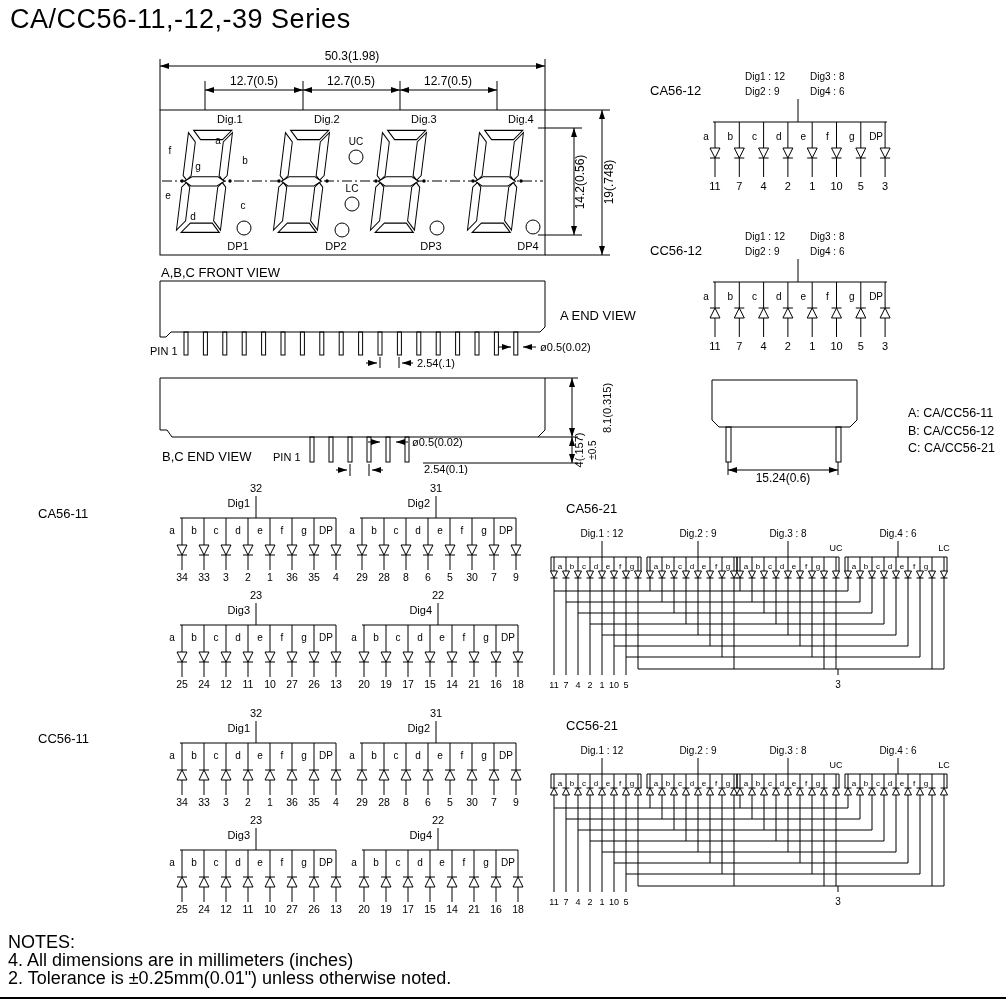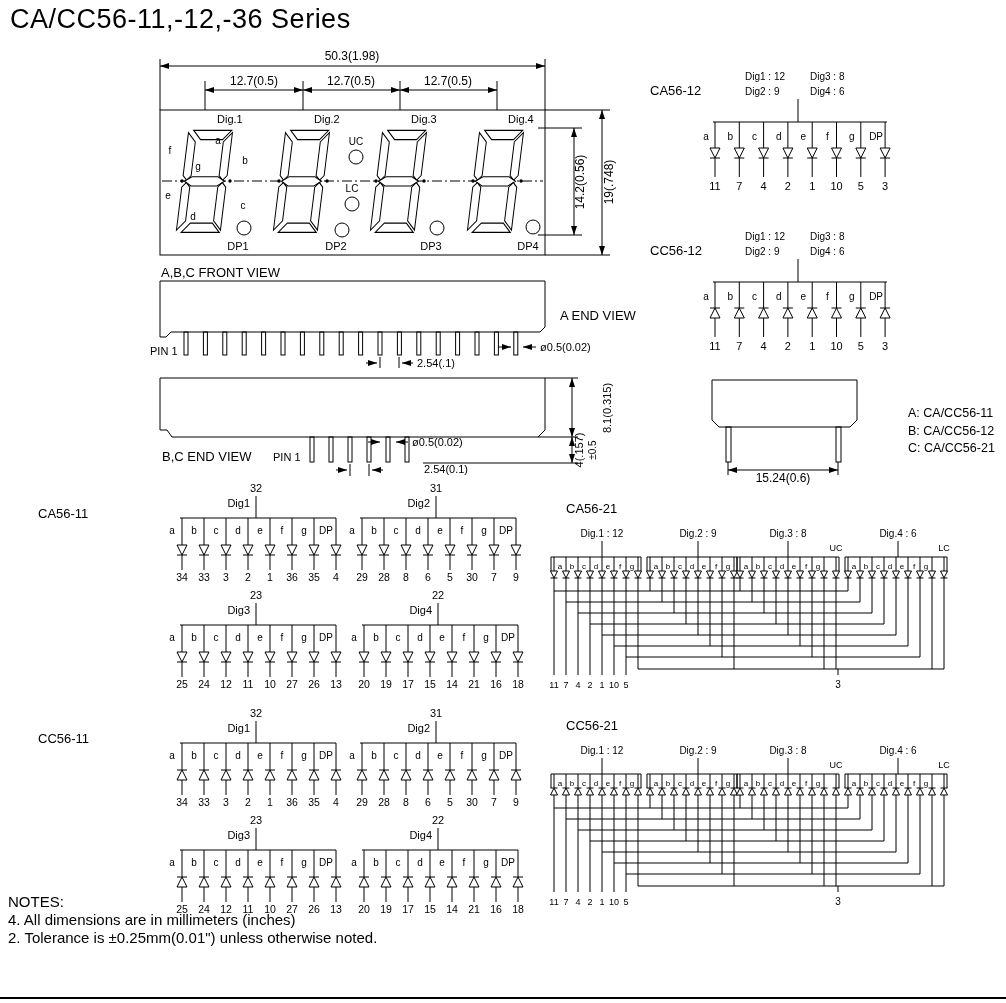--- a/index.html
+++ b/index.html
@@ -10,29 +10,29 @@
   svg line,svg path,svg polygon,svg rect,svg circle,svg polyline{stroke:#000;stroke-width:1;fill:none}
   svg .dio{fill:#fff}
   svg .seg{fill:#fff}
   svg .arrw{fill:#000;stroke:none}
   svg .dot{fill:#000;stroke:none}
   svg .dash{stroke-dasharray:10 3 2 3}
   svg text{stroke:none;fill:#000;font-family:"Liberation Sans",sans-serif}
   .t8{font-size:8px}.t9{font-size:9px}.t10{font-size:10px}.t10h{font-size:10.5px}
   .t11{font-size:11px}.t12{font-size:12px}.t12h{font-size:12.5px}.t13{font-size:13px}
   .title{position:absolute;left:10px;top:4px;font-size:27px;letter-spacing:.5px}
-  .notes{position:absolute;left:8px;top:893px;font-size:15px;line-height:18px}
+  .notes{position:absolute;left:8px;top:933px;font-size:18px;line-height:18px}
   .bottomline{position:absolute;left:0;top:997px;width:1006px;border-top:2px solid #000}
 </style>
 </head>
 <body>
 
 <div class="page">
 
-  <div class="title">CA/CC56-11,-12,-36 Series</div>
+  <div class="title">CA/CC56-11,-12,-39 Series</div>
 
   <svg class="abs" style="left:150px;top:44px" width="470" height="228" viewBox="0 0 470 228">
     <defs>
       <marker id="fvA" markerWidth="9" markerHeight="6" refX="9" refY="3" orient="auto-start-reverse" markerUnits="userSpaceOnUse">
         <path class="arrw" d="M0,0L9,3L0,6Z"></path>
       </marker>
       <g id="seg7">
         <polygon class="seg" points="8,2 46,2 38,10 16,10"></polygon>
         <polygon class="seg" points="47,4 47,41 43,45 39,41 39,12"></polygon>
         <polygon class="seg" points="3,4 11,12 11,41 7,45 3,41"></polygon>

